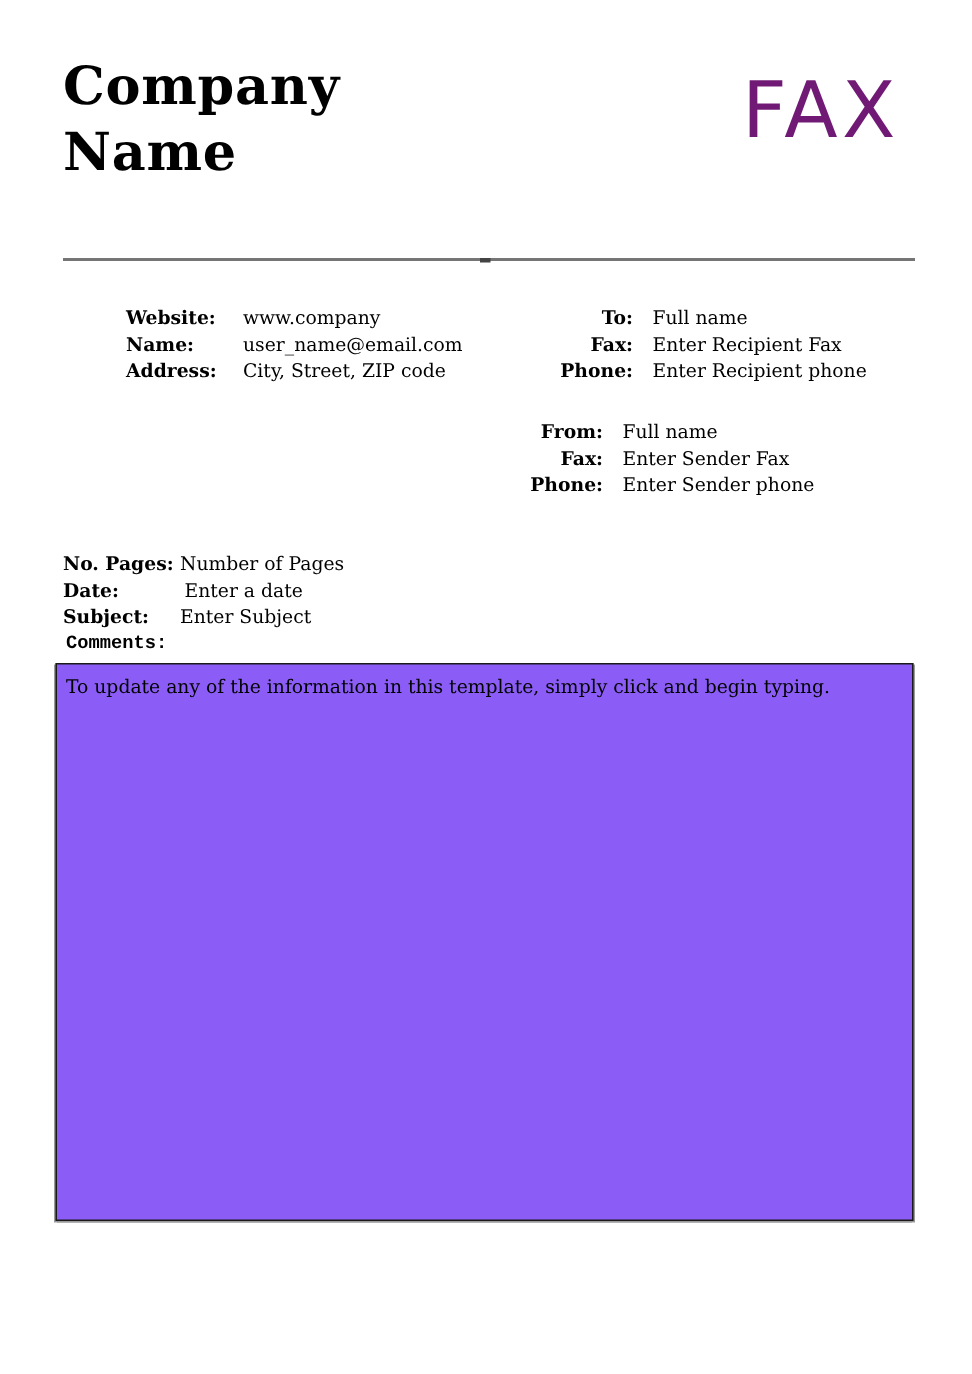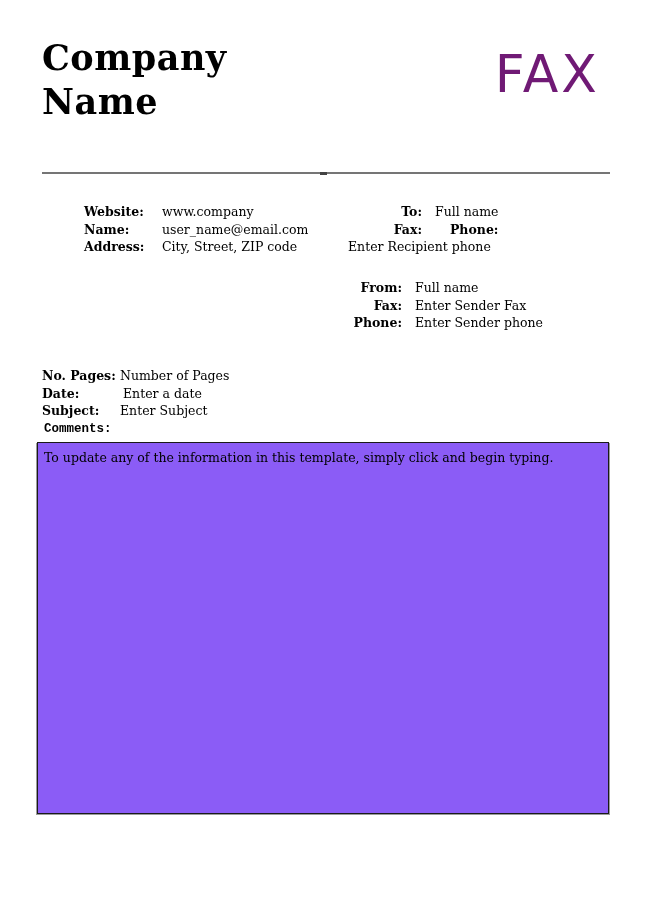--- a/index.html
+++ b/index.html
@@ -125,20 +125,21 @@
     <div class="label">Name:</div>
     <div class="value">user_name@email.com</div>
     <div class="label">Address:</div>
     <div class="value">City, Street, ZIP code</div>
   </div>
 
   <div class="kv recipient-block">
     <div class="label">To:</div>
     <div class="value">Full name</div>
     <div class="label">Fax:</div>
+    <div class="value">Enter Recipient Fax</div>
     <div class="label">Phone:</div>
     <div class="value">Enter Recipient phone</div>
   </div>
 
   <div class="kv sender-block">
     <div class="label">From:</div>
     <div class="value">Full name</div>
     <div class="label">Fax:</div>
     <div class="value">Enter Sender Fax</div>
     <div class="label">Phone:</div>

